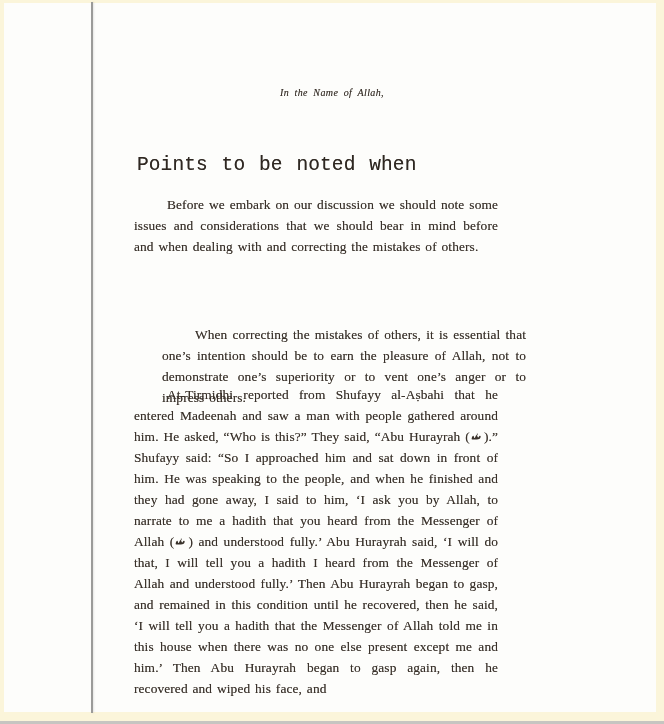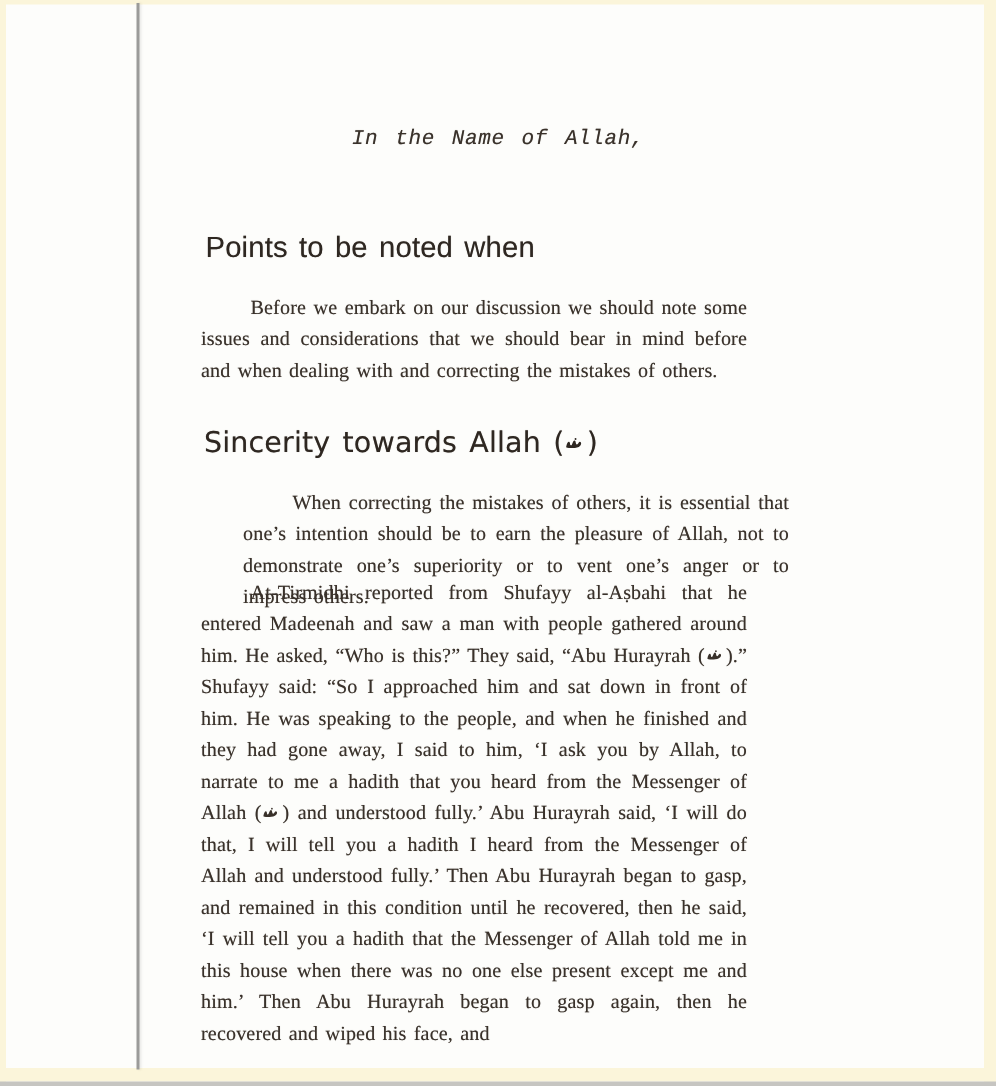--- a/index.html
+++ b/index.html
@@ -23,28 +23,28 @@
   .bottom-gray  { position: absolute; left: 0; right: 0; bottom: 0; height: 3px; background: var(--bottom-gray); }
   .gutter {
     position: absolute; left: 91px; top: 2px; width: 2px; height: 711px;
     background: var(--gutter);
     box-shadow: 1px 0 2px rgba(0,0,0,0.10);
   }
 
   .basmala {
     position: absolute; top: 83px; left: 134px; width: 396px;
     text-align: center; font-style: italic;
-    font-family: Liberation Mono, monospace;
-    font-size: 14px; line-height: 20px;
+    font-family: Liberation Serif, serif;
+    font-size: 10px; line-height: 20px;
     letter-spacing: 0.4px; word-spacing: 2.5px;
   }
 
   .chapter-heading {
     position: absolute; top: 153px; left: 137px;
-    font-family: Liberation Sans, sans-serif;
+    font-family: Liberation Mono, monospace;
     font-size: 19.5px; line-height: 24.5px;
     letter-spacing: 0.1px; word-spacing: 2px;
     color: var(--heading-ink, #2e2721);
   }
 
   .subheading {
     position: absolute; top: 284px; left: 136px;
     font-family: "DejaVu Sans", sans-serif;
     font-size: 19px; letter-spacing: 0.1px; word-spacing: 2px;
     color: var(--heading-ink, #2e2721);
@@ -85,24 +85,20 @@
   <div class="basmala">
     <div>In the Name of Allah,</div>
   </div>
 
   <div class="chapter-heading">
     <div>Points to be noted when</div>
   </div>
 
   <div class="body-par" id="intro-paragraph">Before we embark on our discussion we should note some issues and considerations that we should bear in mind before and when dealing with and correcting the mistakes of others.</div>
 
-  <div class="subheading">Sincerity towards Allah (<span class="honorific"><svg viewBox="0 0 26 16" aria-hidden="true">
-          <path d="M2.5 11.5c.8-4.5 2.6-6.8 3.8-5.8 1.3 1 .2 3.8 1.9 4 1.6.2 2-5.6 4-5.7 2-.2 1.2 4.6 2.9 4.7 1.6.1 1.8-3.6 3.6-3.2 1.7.4 1.9 2.7.3 4.6-1.9 2.3-5.4 2.6-8.5 2.6-2.8 0-8.3.3-8-1.2z" fill="currentColor"></path>
-          <circle cx="13.5" cy="2.2" r="1.1" fill="currentColor"></circle>
-        </svg></span>)</div>
 
   <div class="body-par" id="sincerity-paragraph">When correcting the mistakes of others, it is essential that one’s intention should be to earn the pleasure of Allah, not to demonstrate one’s superiority or to vent one’s anger or to impress others.</div>
 
   <div class="body-par" id="hadith-paragraph">At-Tirmidhi reported from Shufayy al-Aṣbahi that he entered Madeenah and saw a man with people gathered around him. He asked, “Who is this?” They said, “Abu Hurayrah (<span class="honorific"><svg viewBox="0 0 26 16" aria-hidden="true">
           <path d="M2.5 11.5c.8-4.5 2.6-6.8 3.8-5.8 1.3 1 .2 3.8 1.9 4 1.6.2 2-5.6 4-5.7 2-.2 1.2 4.6 2.9 4.7 1.6.1 1.8-3.6 3.6-3.2 1.7.4 1.9 2.7.3 4.6-1.9 2.3-5.4 2.6-8.5 2.6-2.8 0-8.3.3-8-1.2z" fill="currentColor"></path>
           <circle cx="13.5" cy="2.2" r="1.1" fill="currentColor"></circle>
         </svg></span>).” Shufayy said: “So I approached him and sat down in front of him. He was speaking to the people, and when he finished and they had gone away, I said to him, ‘I ask you by Allah, to narrate to me a hadith that you heard from the Messenger of Allah (<span class="honorific"><svg viewBox="0 0 26 16" aria-hidden="true">
           <path d="M2.5 11.5c.8-4.5 2.6-6.8 3.8-5.8 1.3 1 .2 3.8 1.9 4 1.6.2 2-5.6 4-5.7 2-.2 1.2 4.6 2.9 4.7 1.6.1 1.8-3.6 3.6-3.2 1.7.4 1.9 2.7.3 4.6-1.9 2.3-5.4 2.6-8.5 2.6-2.8 0-8.3.3-8-1.2z" fill="currentColor"></path>
           <circle cx="13.5" cy="2.2" r="1.1" fill="currentColor"></circle>
         </svg></span>) and understood fully.’ Abu Hurayrah said, ‘I will do that, I will tell you a hadith I heard from the Messenger of Allah and understood fully.’ Then Abu Hurayrah began to gasp, and remained in this condition until he recovered, then he said, ‘I will tell you a hadith that the Messenger of Allah told me in this house when there was no one else present except me and him.’ Then Abu Hurayrah began to gasp again, then he recovered and wiped his face, and</div>

